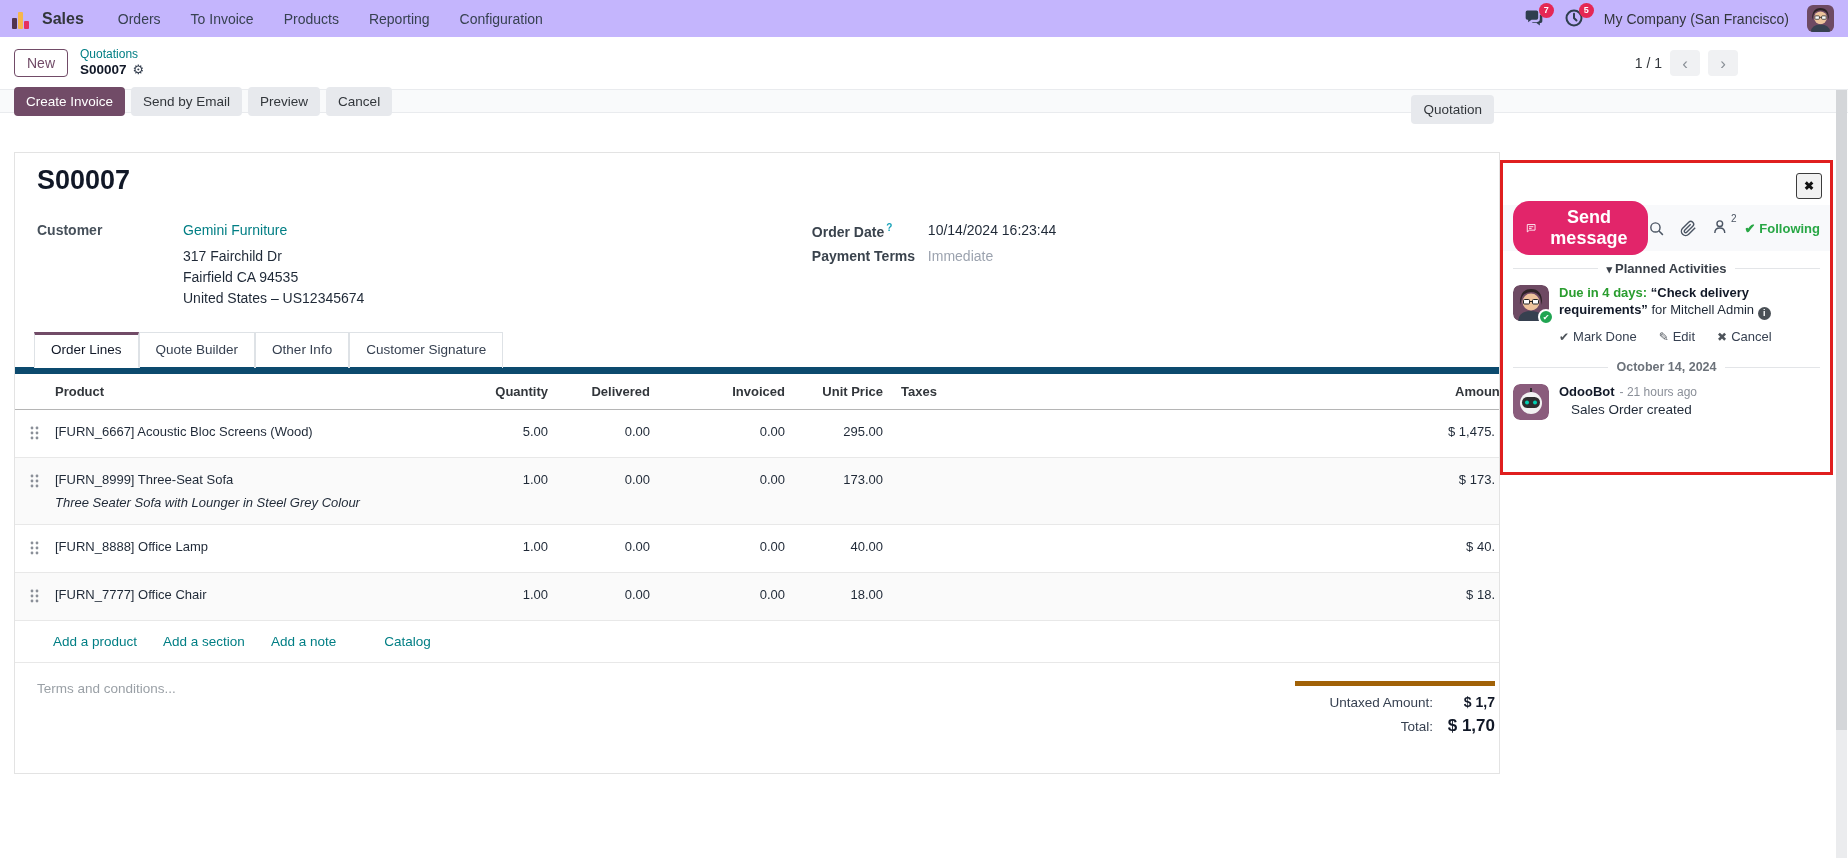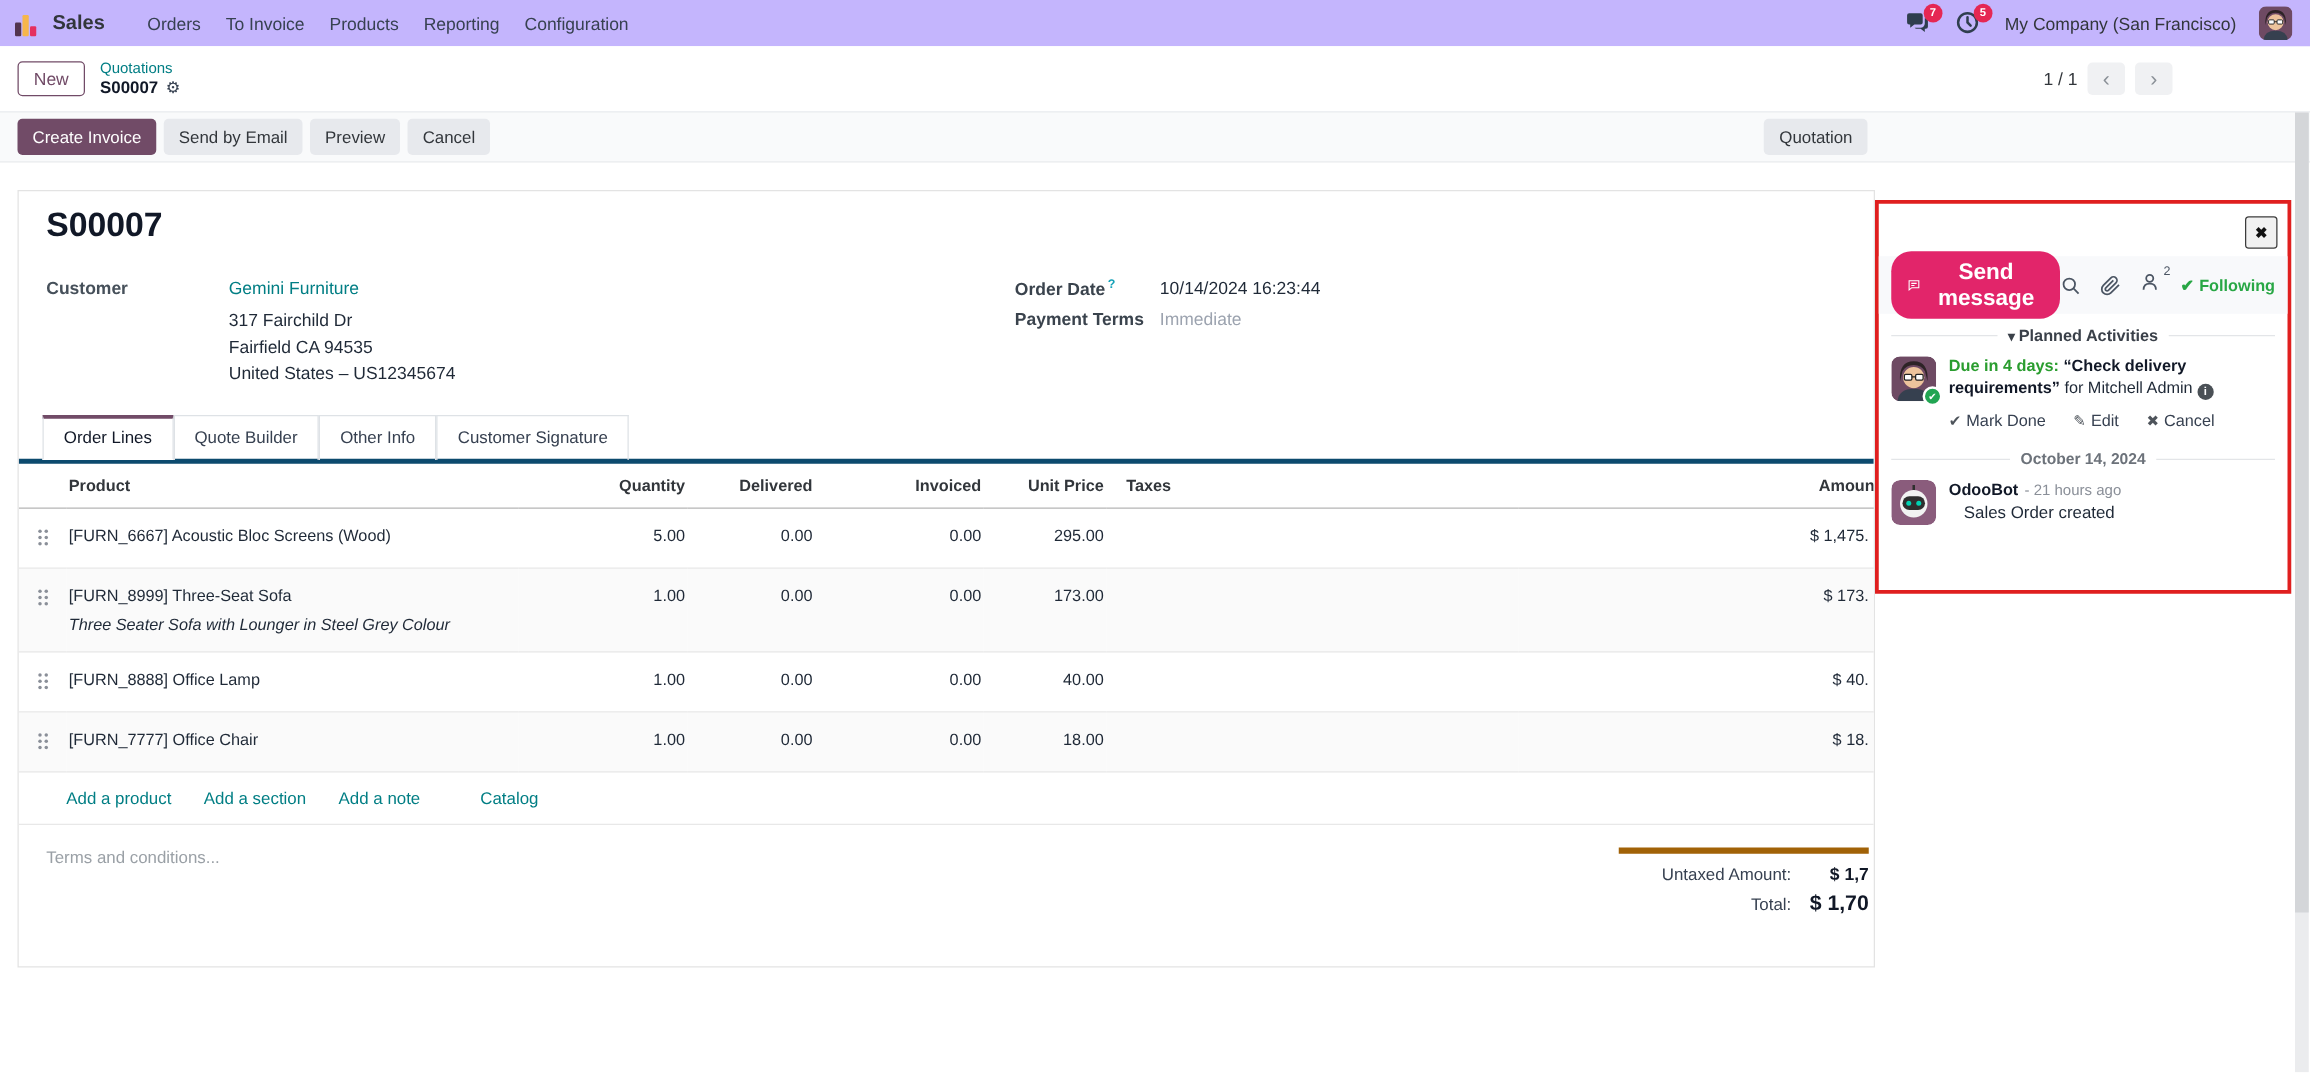--- a/index.html
+++ b/index.html
@@ -9,21 +9,21 @@
   
   .navbar { position: absolute; top: 0; left: 0; width: 1848px; height: 37px;
             display: flex; align-items: center; background: #c4b5fd; padding: 0 12px; }
   .nav-left { display: flex; align-items: center; gap: 10px; }
   .app-logo { width: 20px; height: 20px; display: flex; align-items: flex-end; gap: 1px; cursor: pointer; }
   .app-logo i { display: block; width: 5px; border-radius: 1px; }
   .bar1 { height: 11px; background: #52344f; }
   .bar2 { height: 17px; background: #f6b64b; }
   .bar3 { height: 8px;  background: #e5305f; }
   .app-name { font-size: 16px; font-weight: 600; color: #32363b; margin-right: 14px; cursor: pointer; }
-  .nav-menu { display: flex; gap: 0; justify-content: flex-end; }
+  .nav-menu { display: flex; gap: 10px; justify-content: flex-end; }
   .nav-menu span { font-size: 14px; color: #374151; padding: 6px 10px; border-radius: 4px; cursor: pointer; }
   .nav-right { margin-left: auto; display: flex; align-items: center; gap: 18px; padding-right: 2px; }
   .systray-icon { position: relative; width: 22px; height: 22px; cursor: pointer; }
   .systray-icon svg { width: 20px; height: 20px; }
   .badge { position: absolute; top: -5px; right: -8px; min-width: 15px; height: 15px; border-radius: 8px;
            background: var(--badgered); color: #fff; font-size: 9px; font-weight: 700;
            display: flex; align-items: center; justify-content: center; padding: 0 3px; }
   .company-name { font-size: 14px; color: #32363b; cursor: pointer; }
   .user-avatar { width: 27px; height: 27px; border-radius: 6px; overflow: hidden; cursor: pointer; }
 
@@ -35,21 +35,21 @@
   .crumbs { margin-left: 12px; display: flex; flex-direction: column; line-height: 1.25; }
   .crumb-parent { font-size: 12px; color: var(--link); cursor: pointer; }
   .crumb-current { font-size: 13.5px; color: #111827; font-weight: 600; display: flex; align-items: center; gap: 6px; }
   .gear { font-size: 13px; color: #374151; cursor: pointer; font-weight: 400; }
   .pager { margin-left: auto; display: flex; align-items: center; gap: 8px; }
   .pager-count { font-size: 14px; color: #32363b; }
   .pager-btn { width: 30px; height: 26px; background: #f0f1f3; border: none; border-radius: 4px;
                color: #8a9097; font-size: 17px; line-height: 1; cursor: pointer; }
 
   
-  .statusbar { position: absolute; top: 89px; left: 0; width: 1848px; height: 41px; background: #f9fafb;
+  .statusbar { position: absolute; top: 89px; left: 0; width: 1848px; height: 24px; background: #f9fafb;
                border-top: 1px solid #e9ebee; border-bottom: 1px solid #e9ebee;
                display: flex; align-items: center; padding: 0 14px; gap: 6px; }
   .btn { font-size: 13.5px; border: none; border-radius: 4px; padding: 7px 12px; cursor: pointer; font-family: inherit; }
   .btn-primary { background: var(--primary); color: #fff; }
   .btn-secondary { background: #e7e9ed; color: #32363b; }
   .stage-btn { position: absolute; right: 354px; top: 5px; }
 
   
   .sheet { position: absolute; top: 152px; left: 14px; width: 1486px; height: 622px;
            background: #fff; border: 1px solid #e3e3e3; overflow: hidden; }
@@ -59,21 +59,21 @@
   .flabel { width: 146px; color: #46505a; font-weight: 600; flex: none; }
   .flabel-r { width: 116px; color: #3a434d; font-weight: 600; flex: none; }
   .fvalue { color: #1f2937; }
   .link { color: var(--link); cursor: pointer; }
   .address { margin-left: 146px; font-size: 14px; color: #1f2937; line-height: 1.5; }
   .help-sup { color: #17a2b8; font-size: 10px; vertical-align: super; margin-left: 2px; cursor: pointer; }
   .muted { color: #9ca3af; }
   .qtemplate { margin: 14px 0 0 22px; font-size: 14px; color: #5a6470; }
 
   
-  .tabs { margin-top: 22px; padding-left: 19px; display: flex; border-bottom: 4px solid #0c4a6e; }
+  .tabs { margin-top: 22px; padding-left: 19px; display: flex; border-bottom: 7px solid #0c4a6e; }
   .tab { font-size: 13.5px; color: #374151; padding: 9px 16px 10px; border: 1px solid transparent;
          cursor: pointer; position: relative; top: 1px; background: transparent; }
   .tab.active { background: #fff; border-color: #dee2e6; border-top: 3px solid var(--primary);
                 border-bottom-color: #fff; color: #111827; padding-top: 7px; }
   .tab.inactive { border-color: #dee2e6; border-bottom: none; }
 
   
   table.olines { width: 100%; border-collapse: collapse; table-layout: fixed; font-size: 13px; }
   .olines th { font-weight: 700; color: #32363b; padding: 10px 2px; border-bottom: 1px solid #b5b5b5; text-align: right; }
   .olines th.th-product { text-align: left; }

